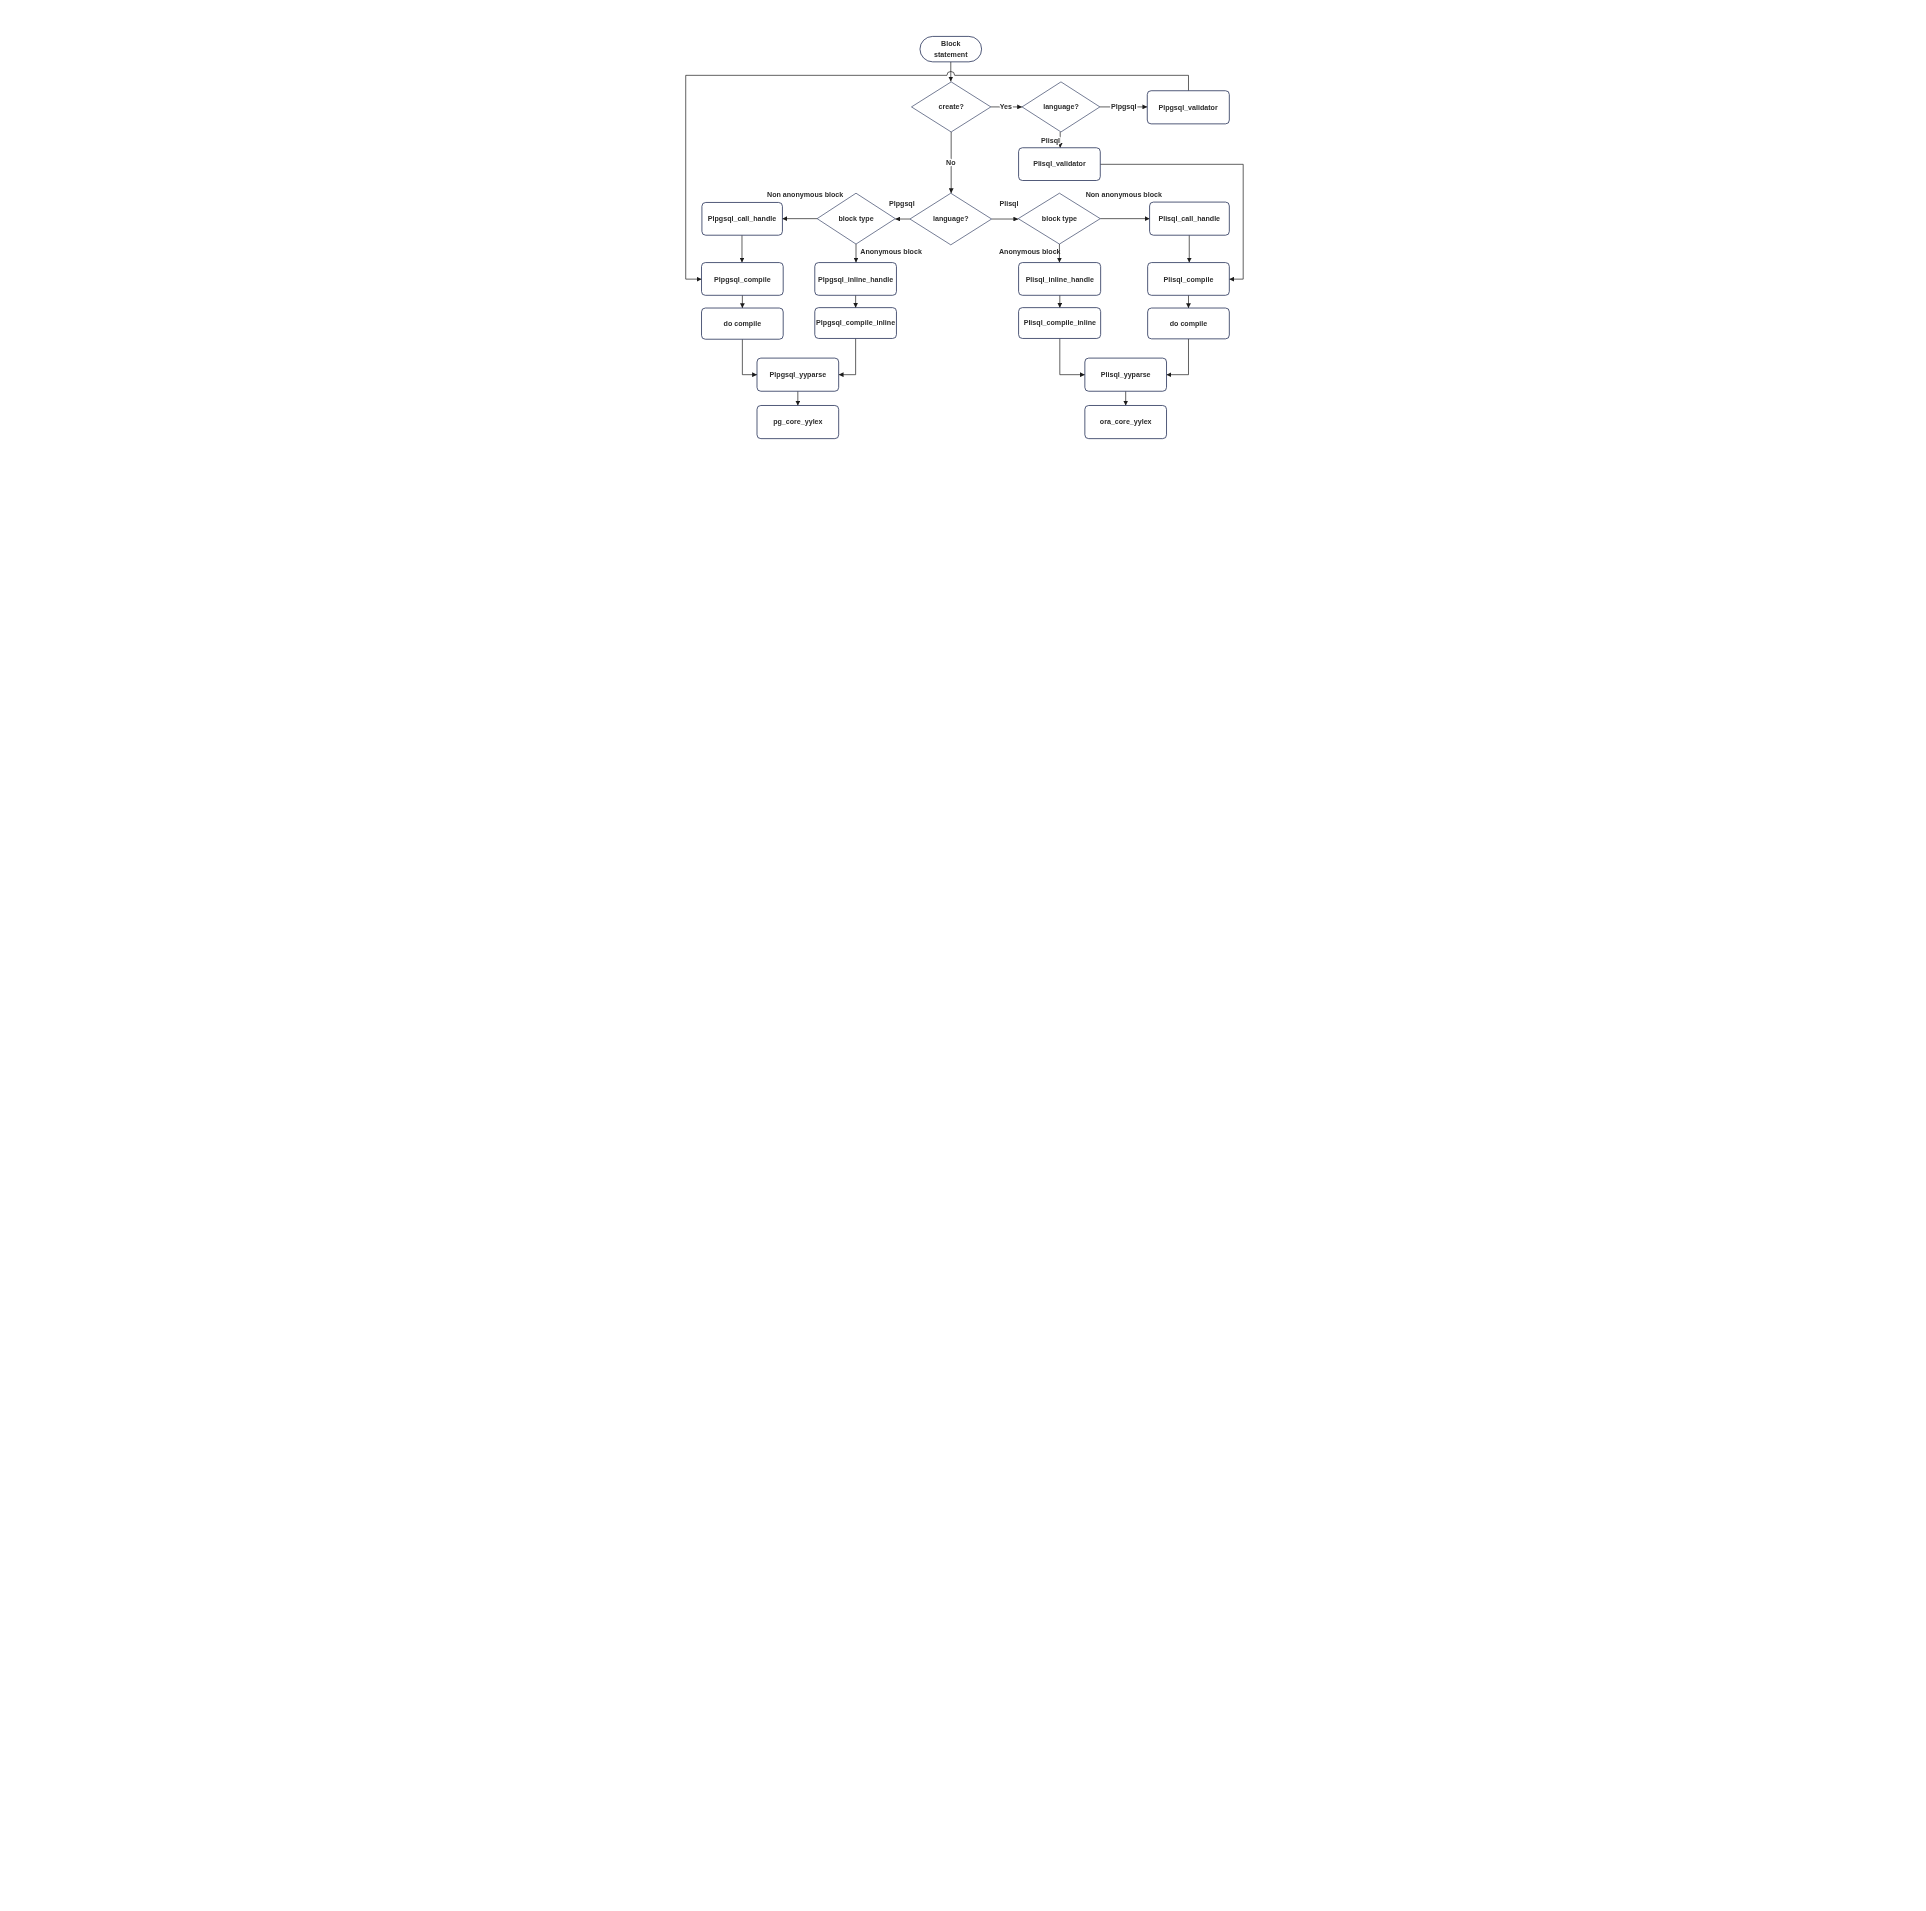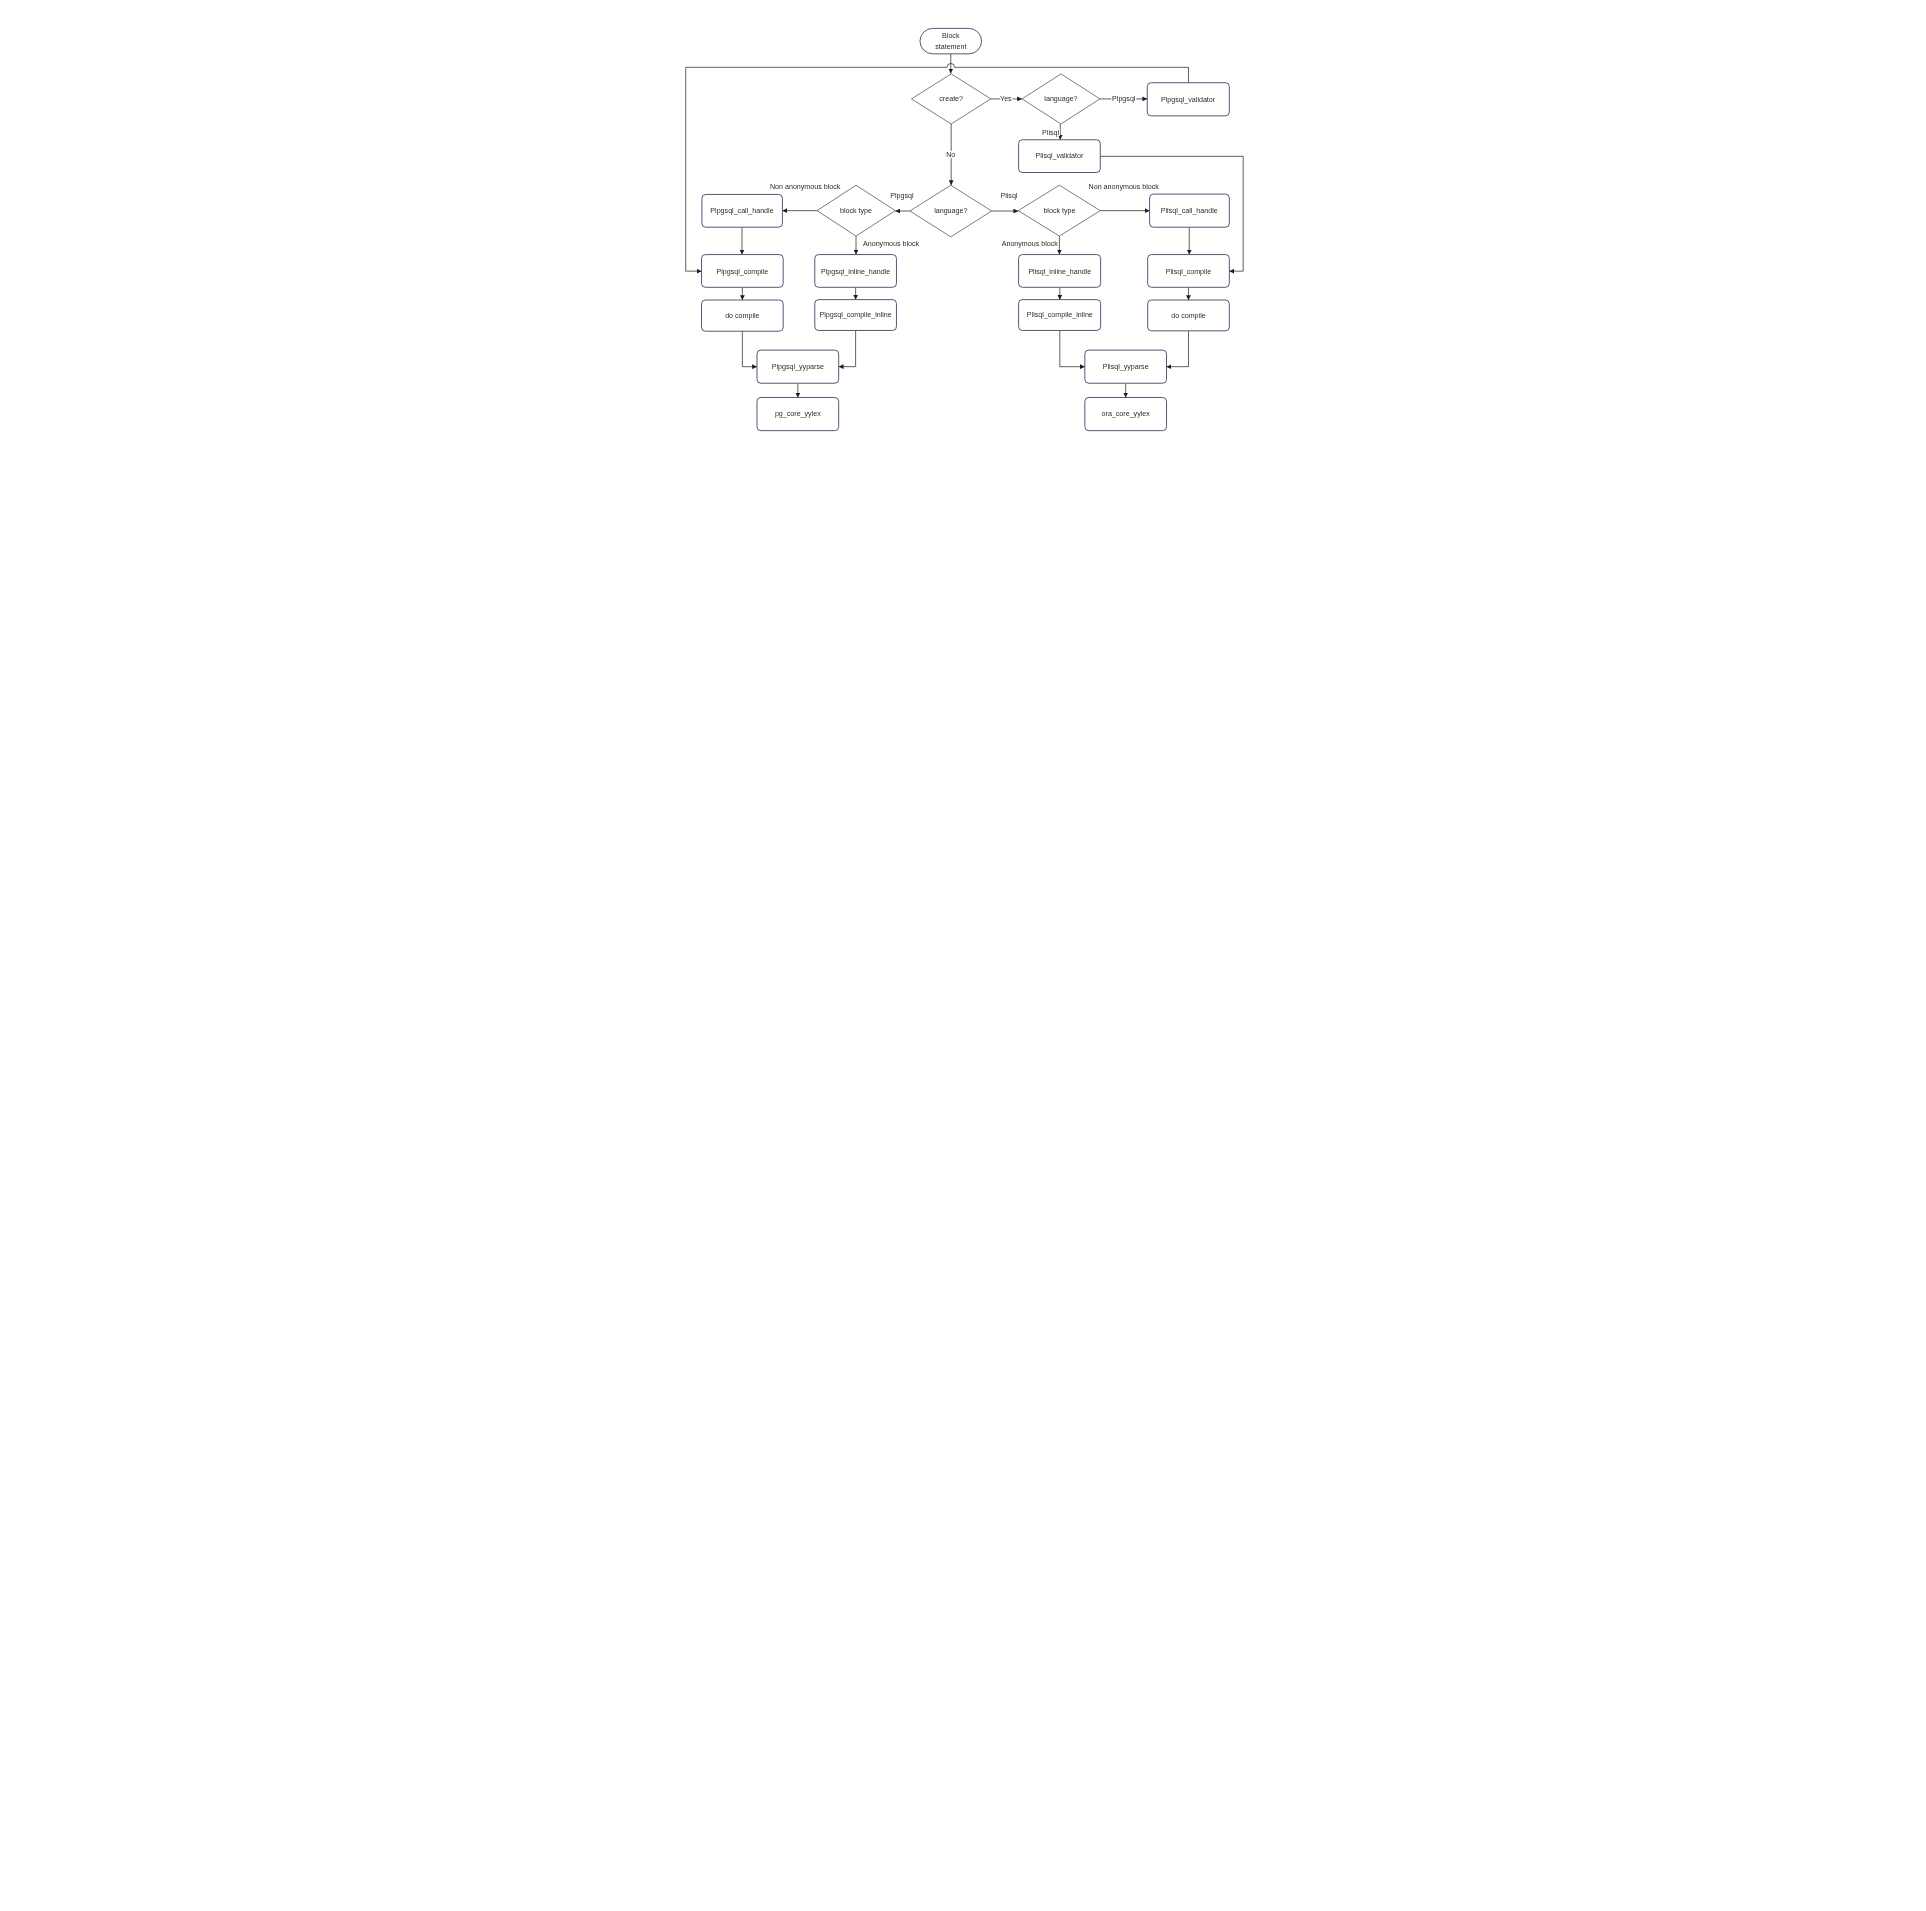--- a/index.html
+++ b/index.html
@@ -4,21 +4,22 @@
 <style>
   html, body {
     margin: 0;
     padding: 0;
     background: #ffffff;
     font-family: "Liberation Sans", sans-serif;
   }
   .stage {
     width: 100%;
     max-width: 601px;
-    margin: 8px auto;
+    margin: 16px auto;
+    font-weight: bold;
   }
   svg { display: block; width: 100%; height: auto; }
 
   .node-shape {
     fill: #ffffff;
     stroke: #1e2a52;
     stroke-width: 2;
   }
   .diamond {
     fill: #ffffff;

